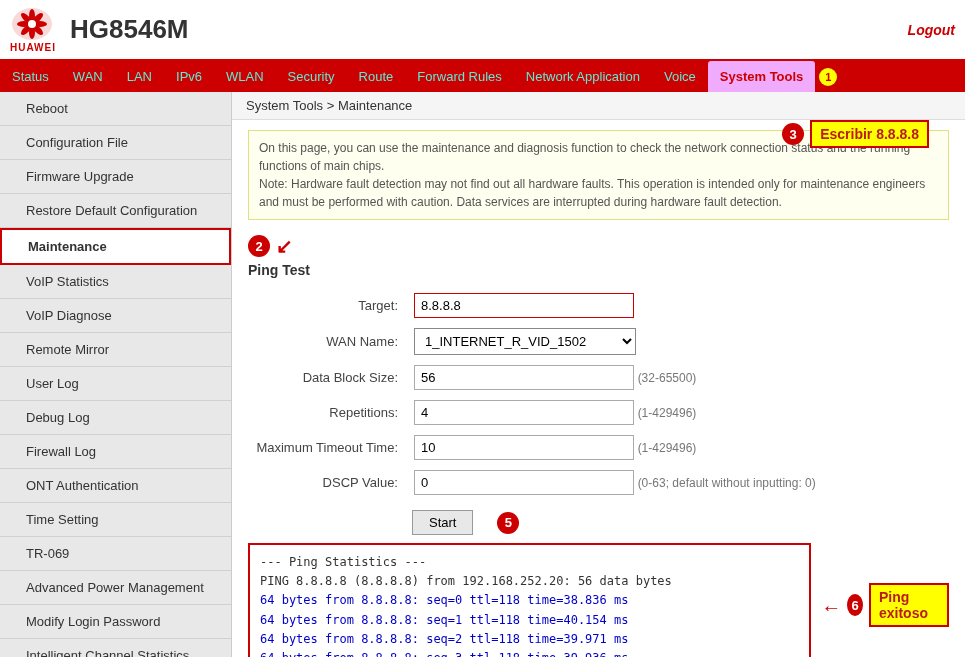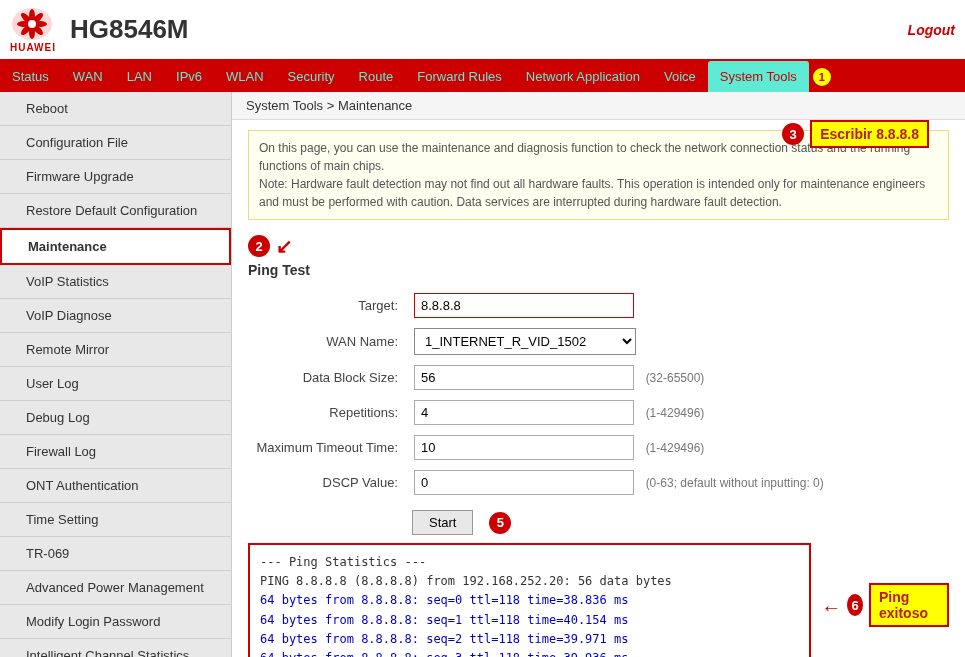--- a/index.html
+++ b/index.html
@@ -10,21 +10,21 @@
     .header-left { display: flex; align-items: center; gap: 14px; }
     .logo-area { display: flex; flex-direction: column; align-items: flex-start; }
     .logo-svg { width: 44px; height: 36px; }
     .logo-text { font-size: 10px; color: #c00; font-weight: bold; letter-spacing: 1px; }
     .model-title { font-size: 26px; font-weight: bold; color: #333; }
     .header-right { color: #c00; font-size: 14px; font-weight: bold; cursor: pointer; font-style: italic; }
 
     
     .nav { background: #cc0000; display: flex; align-items: center; padding: 0; }
     .nav-item { color: #5eead4; padding: 8px 12px; font-size: 13px; cursor: pointer; white-space: nowrap; }
-    .nav-item.active { background: #5eead4; color: #cc0000; font-weight: normal; border-radius: 3px 3px 0 0; text-align: center; }
+    .nav-item.active { background: #f0abfc; color: #cc0000; font-weight: bold; border-radius: 3px 3px 0 0; text-align: center; }
     .nav-badge { background: #ff0; color: #c00; font-weight: bold; border-radius: 50%; width: 18px; height: 18px; display: inline-flex; align-items: center; justify-content: center; font-size: 11px; margin-left: 4px; }
 
     
     .layout { display: flex; height: calc(100vh - 85px); }
 
     
     .sidebar { width: 232px; background: #e8e8e8; border-right: 1px solid #ccc; flex-shrink: 0; overflow-y: auto; }
     .sidebar-item { padding: 9px 26px; border-bottom: 1px solid #d0d0d0; color: #333; cursor: pointer; font-size: 13px; }
     .sidebar-item.highlighted { background: #fff; border: 2px solid #c00; font-weight: bold; }
 
@@ -39,21 +39,21 @@
     
     .section-title { font-weight: bold; font-size: 14px; margin-bottom: 10px; color: #333; }
 
     
     .form-table { width: 100%; border-collapse: collapse; margin-bottom: 10px; }
     .form-table tr td { padding: 5px 6px; vertical-align: middle; }
     .form-table .label-cell { width: 160px; text-align: right; color: #444; font-size: 13px; padding-right: 10px; white-space: nowrap; }
     .form-table .input-cell { }
     .form-input { width: 220px; border: 1px solid #c00; padding: 4px 6px; font-size: 13px; background: #fff; }
     .form-select { width: 222px; border: 1px solid #888; padding: 4px 6px; font-size: 13px; background: #fff; }
-    .hint-text { color: #777; font-size: 12px; margin-left: 8px; }
+    .hint-text { color: #777; font-size: 12px; }
     .form-input-plain { width: 220px; border: 1px solid #aaa; padding: 4px 6px; font-size: 13px; }
 
     
     .btn-start { background: #e8e8e8; border: 1px solid #999; padding: 4px 16px; cursor: pointer; font-size: 13px; margin: 6px 0 10px 164px; }
 
     
     .ping-output { border: 2px solid #c00; background: #fff; padding: 8px 10px; font-family: monospace; font-size: 12px; color: #333; min-height: 130px; width: 98%; margin-bottom: 10px; white-space: pre-wrap; line-height: 1.6; }
 
     
     .callout-yellow { background: #ffff00; border: 2px solid #c00; color: #b91c1c; font-weight: bold; font-size: 14px; padding: 4px 8px; display: inline-block; }
@@ -194,21 +194,21 @@
         <tr>
           <td class="label-cell">DSCP Value:</td>
           <td class="input-cell">
             <input type="text" class="form-input-plain" value="0" style="">
             <span class="hint-text">(0-63; default without inputting: 0)</span>
           </td>
         </tr>
       </tbody>
         </table>
 
-      <div style="display:flex; align-items:center; gap:16px; margin: 4px 0 8px 164px;">
+      <div style="display:flex; align-items:center; gap:24px; margin: 4px 0 8px 164px;">
         <button class="btn-start" style="margin:0;">Start</button>
         <span class="callout-circle">5</span>
       </div>
 
       <div style="position:relative; display:flex; gap:10px; align-items:flex-start;">
         <div class="ping-output" id="ping-output-box">--- Ping Statistics ---
 PING 8.8.8.8 (8.8.8.8) from 192.168.252.20: 56 data bytes
 <span style="color:#0000cc;">64 bytes from 8.8.8.8: seq=0 ttl=118 time=38.836 ms</span>
 <span style="color:#0000cc;">64 bytes from 8.8.8.8: seq=1 ttl=118 time=40.154 ms</span>
 <span style="color:#0000cc;">64 bytes from 8.8.8.8: seq=2 ttl=118 time=39.971 ms</span>

